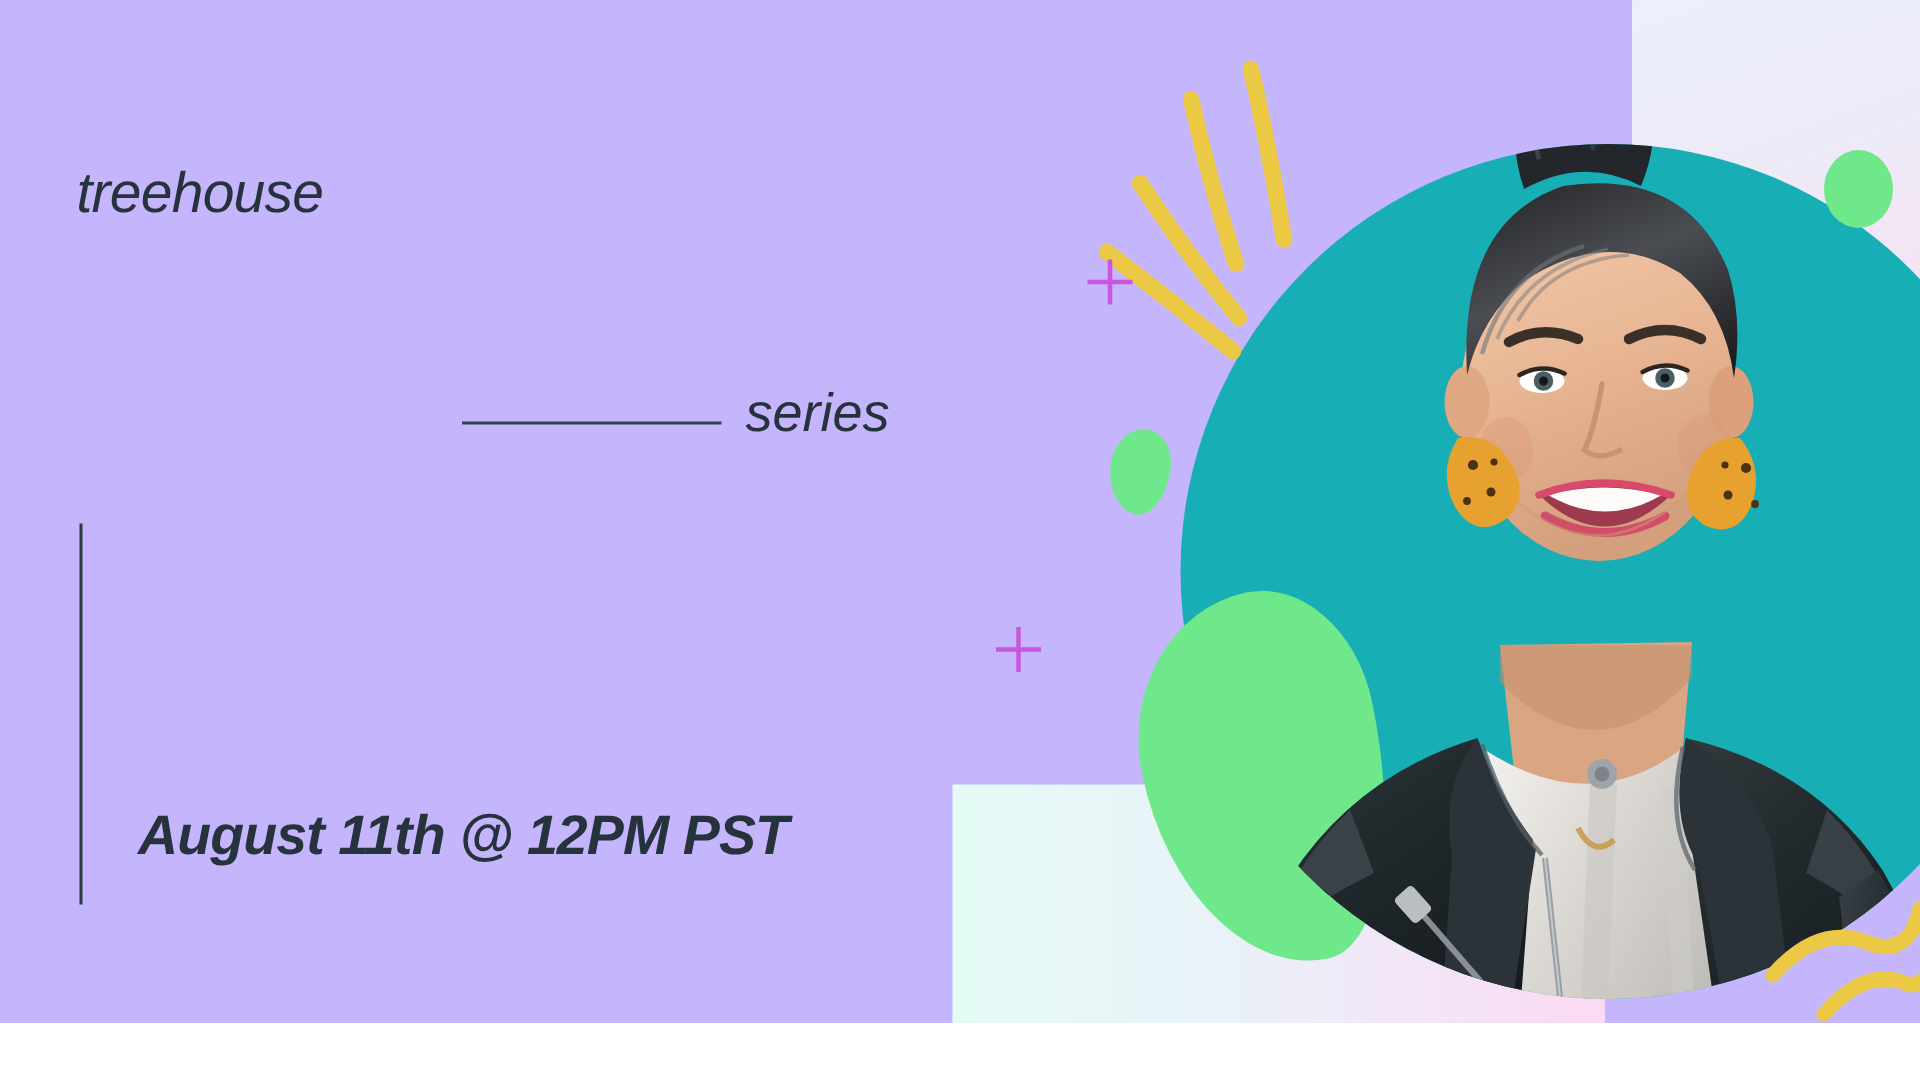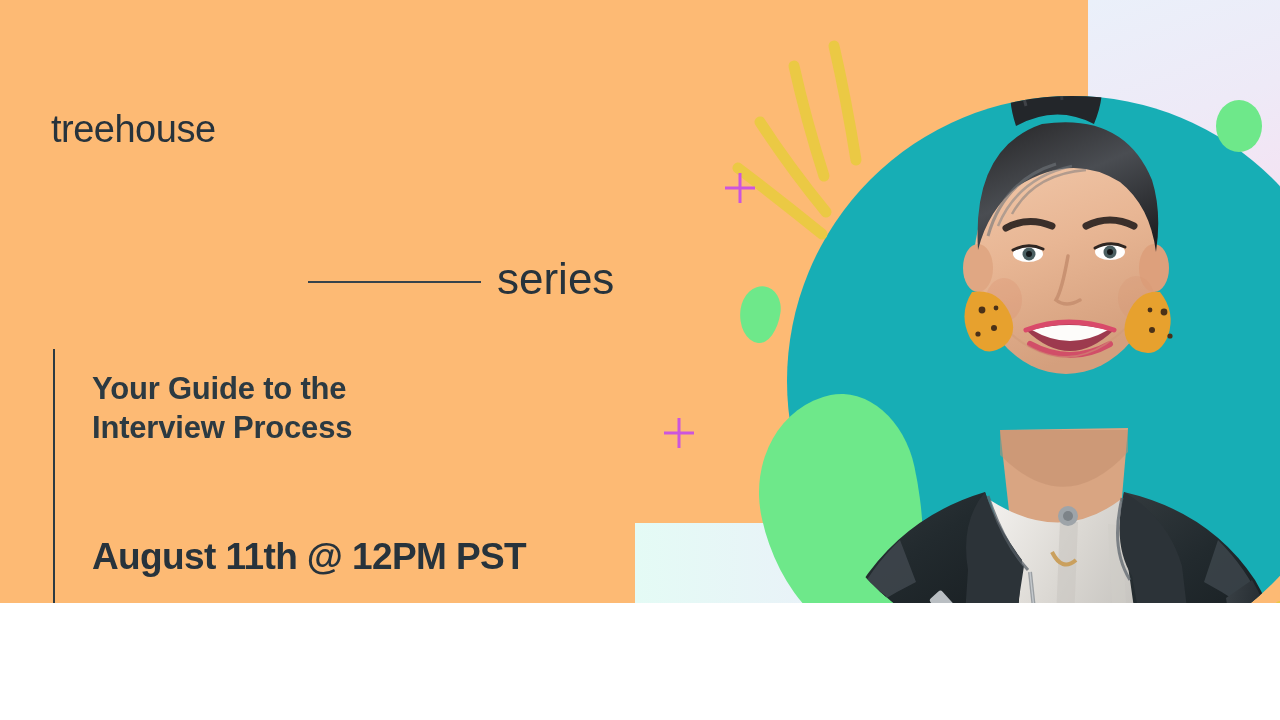--- a/index.html
+++ b/index.html
@@ -3,24 +3,25 @@
 <meta charset="utf-8">
 <style>
   html, body {
     margin: 0;
     padding: 0;
     background: #ffffff;
   }
   #stage {
     position: relative;
     width: 1280px;
-    height: 603px;
+    height: 682px;
     overflow: hidden;
-    background: #fdba74;
+    background: #c4b5fd;
     font-family: "Liberation Sans", sans-serif;
+    font-style: italic;
   }
 
   
   .panel {
     position: absolute;
   }
   #panel-topright {
     left: 1088px;
     top: 0px;
     width: 192px;
@@ -110,21 +111,21 @@
     left: 308px;
     top: 281px;
     width: 173px;
     height: 2px;
     background: #36434b;
   }
   #series-word {
     position: absolute;
     left: 497px;
     top: 254px;
-    font-size: 44px;
+    font-size: 36px;
     font-weight: 400;
     color: #27333c;
     letter-spacing: 0px;
   }
   #accent-bar {
     position: absolute;
     left: 53px;
     top: 349px;
     width: 2px;
     height: 254px;
@@ -326,21 +327,17 @@
   </svg>
 
   <div id="brand-word">treehouse</div>
 
 
   <div id="series-rule"></div>
   <div id="series-word">series</div>
 
   <div id="accent-bar"></div>
 
-  <div id="talk-title">
-    <div>Your Guide to the</div>
-    <div>Interview Process</div>
-  </div>
 
 
   <div id="event-datetime">August 11th @ 12PM PST</div>
 
 </div>
 
 </body></html>

